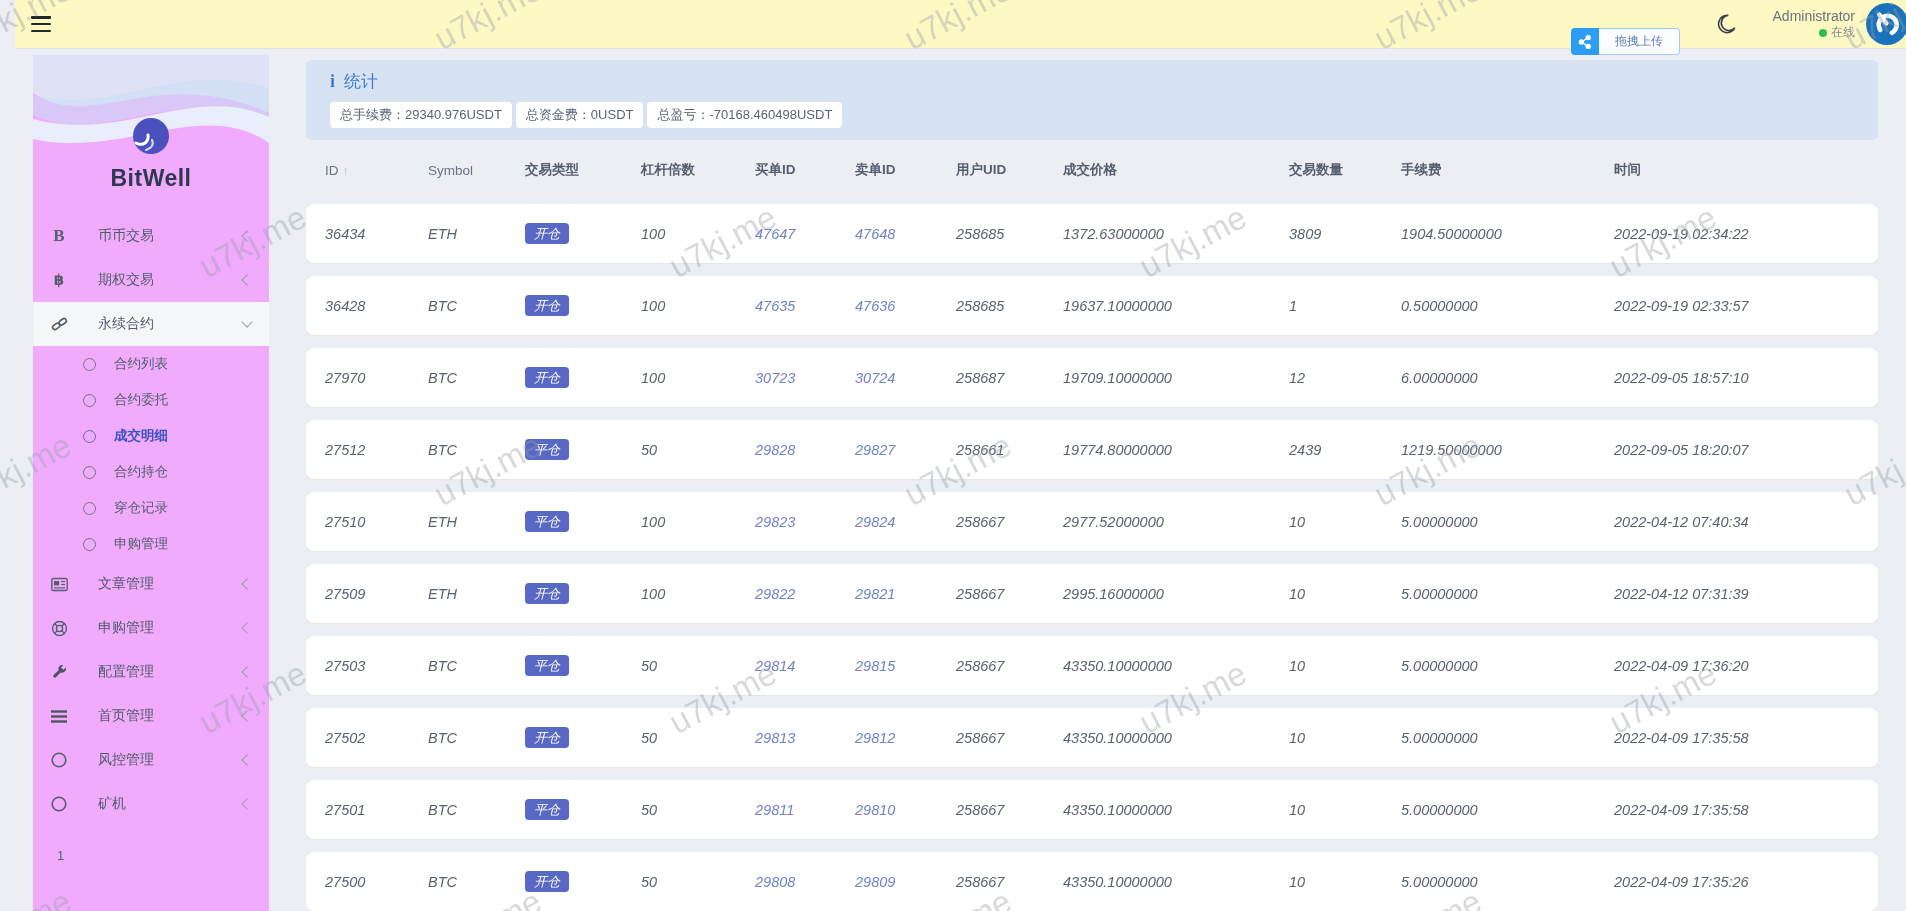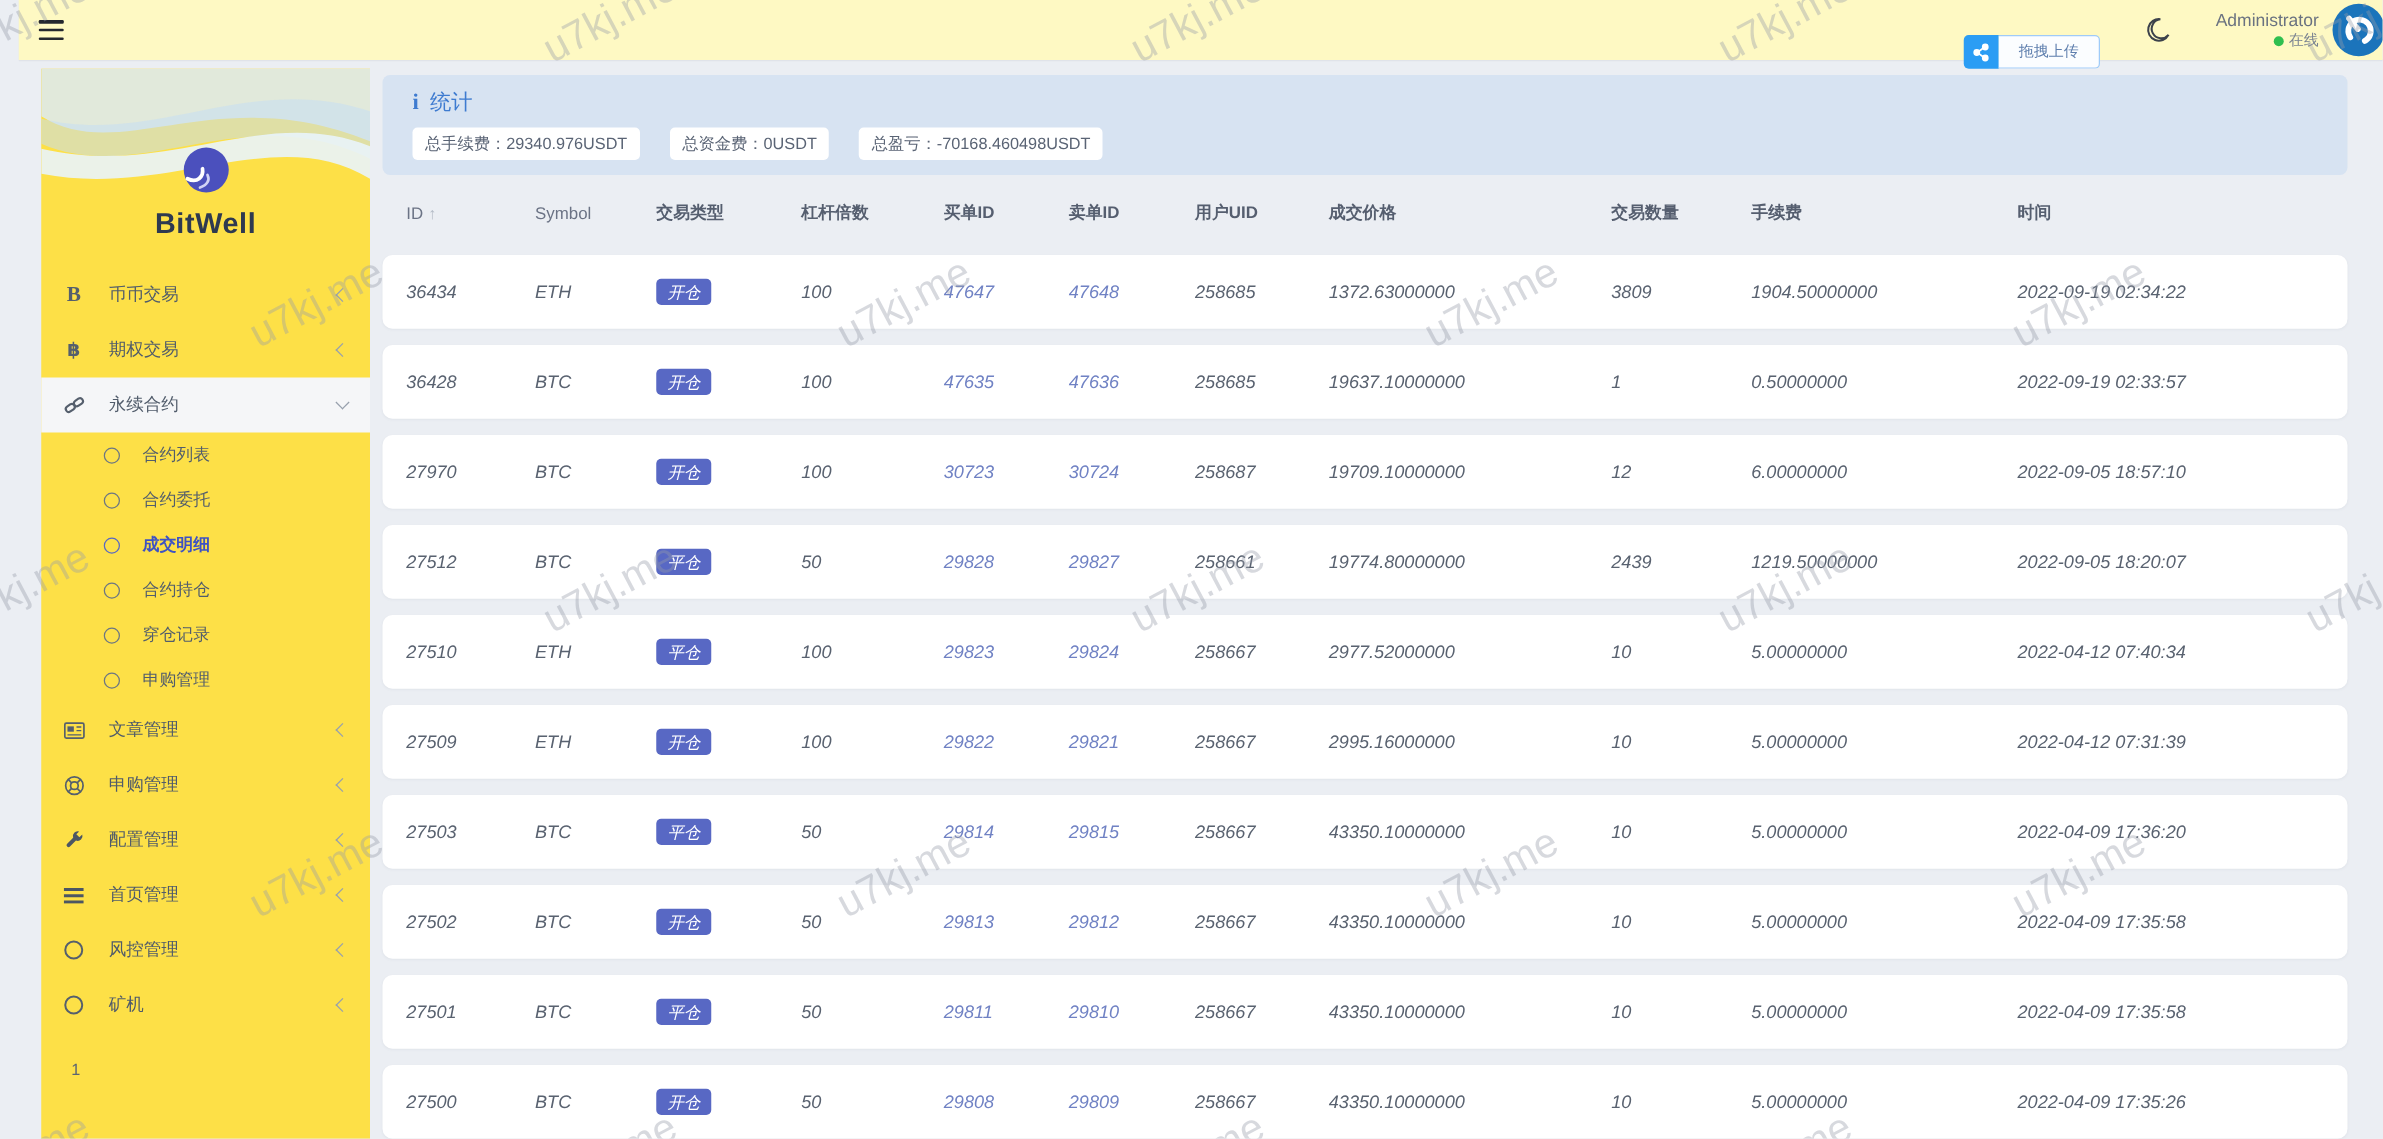--- a/index.html
+++ b/index.html
@@ -26,49 +26,49 @@
   .dot { width:8px; height:8px; border-radius:50%; background:#2fbf4f; display:inline-block; }
   .avatar { width:44px; height:44px; border-radius:50%; cursor:pointer; }
   
   .upload { position:absolute; top:28px; right:226px; height:41px; display:flex; z-index:6; cursor:pointer; }
   .upload-ico { width:28px; height:27px; background:#2b9df4; border-radius:4px 0 0 4px;
                 display:flex; align-items:center; justify-content:center; }
   .upload-box { height:27px; border:1px solid #9fcbf8; border-left:none; background:#fbfdff;
                 border-radius:0 4px 4px 0; display:flex; align-items:center; padding:0 16px;
                 font-size:12px; color:#5f7fae; }
   
-  .sidebar { position:absolute; left:33px; top:55px; width:263px; bottom:0; background:#fde047; z-index:4; }
+  .sidebar { position:absolute; left:33px; top:55px; width:236px; bottom:0; background:#f0abfc; z-index:4; }
   .wave { position:absolute; top:0; left:0; width:100%; height:110px; }
   .brand { position:relative; padding-top:62px; text-align:center; }
   .brand-logo { width:38px; height:38px; display:block; margin:0 auto; }
   .brand-name { margin-top:10px; font-size:23px; font-weight:700; color:#2e3950; letter-spacing:.5px; }
   .menu { margin-top:22px; }
   .menu-item { height:44px; display:flex; align-items:center; padding:0 18px 0 15px;
                font-size:14px; color:#505b6a; cursor:pointer; }
   .menu-item.expanded { background:#f5f6f8; }
   .mi-icon { width:22px; display:flex; justify-content:center; color:#555f6d; }
   .mi-icon svg { display:block; }
-  .mi-label { margin-left:17px;text-align:center; }
+  .mi-label { margin-left:28px;text-align:center; }
   .chev { width:8px; height:8px; border-top:1.6px solid #97a0ad; border-right:1.6px solid #97a0ad;
           margin-left:auto; display:inline-block; }
   .chev.left { transform:rotate(-135deg); }
   .chev.down { transform:rotate(135deg); margin-top:-4px; }
   .submenu-item { height:36px; display:flex; align-items:center; padding-left:50px;
                   font-size:13.5px; color:#525d6c; cursor:pointer; }
   .sub-circle { width:13px; height:13px; border:1.6px solid #6c7683; border-radius:50%;
                 margin-right:18px; flex:none; }
   .submenu-item.active { color:#3d52c4; font-weight:700; }
   .submenu-item.active .sub-circle { border-color:#5868c4; }
   .pager { margin:22px 0 0 24px; font-size:13px; color:#5a6472; }
   
   .main { position:absolute; left:306px; top:48px; right:28px; z-index:3; }
   .stats { margin-top:12px; height:80px; background:#d7e3f2; border-radius:6px; padding:10px 24px 0; }
   .stats-title { display:flex; align-items:center; gap:9px; font-size:17px; color:#3e7bd0; }
   .info-i { font-family:"Liberation Serif","DejaVu Serif",serif; font-weight:800; font-size:18px; }
-  .stats-badges { margin-top:9px; display:flex; gap:24px; }
+  .stats-badges { margin-top:9px; display:flex; gap:4px; }
   .stat-badge { background:#fff; border-radius:4px; padding:4px 10px; font-size:13px; color:#5a6475; }
   .grid { display:grid; grid-template-columns:103px 97px 116px 114px 100px 101px 107px 226px 112px 213px 1fr;
           align-items:center; padding-left:19px; }
   .thead { margin-top:12px; height:36px; font-size:13.5px; color:#555e6f; font-weight:600; }
   .thead .en { font-weight:400; color:#6b7385; }
   .sort-arrow { color:#b6bdc8; font-weight:400; margin-left:4px; font-size:13px; }
   .tbody { margin-top:16px;font-style:italic; }
   .trow { background:#fff; border-radius:8px; height:59px; margin-bottom:13px;
           box-shadow:0 1px 2px rgba(90,100,120,.06); font-size:14.5px; color:#596270; }
   .td.link { color:#7082c4; cursor:pointer; }

